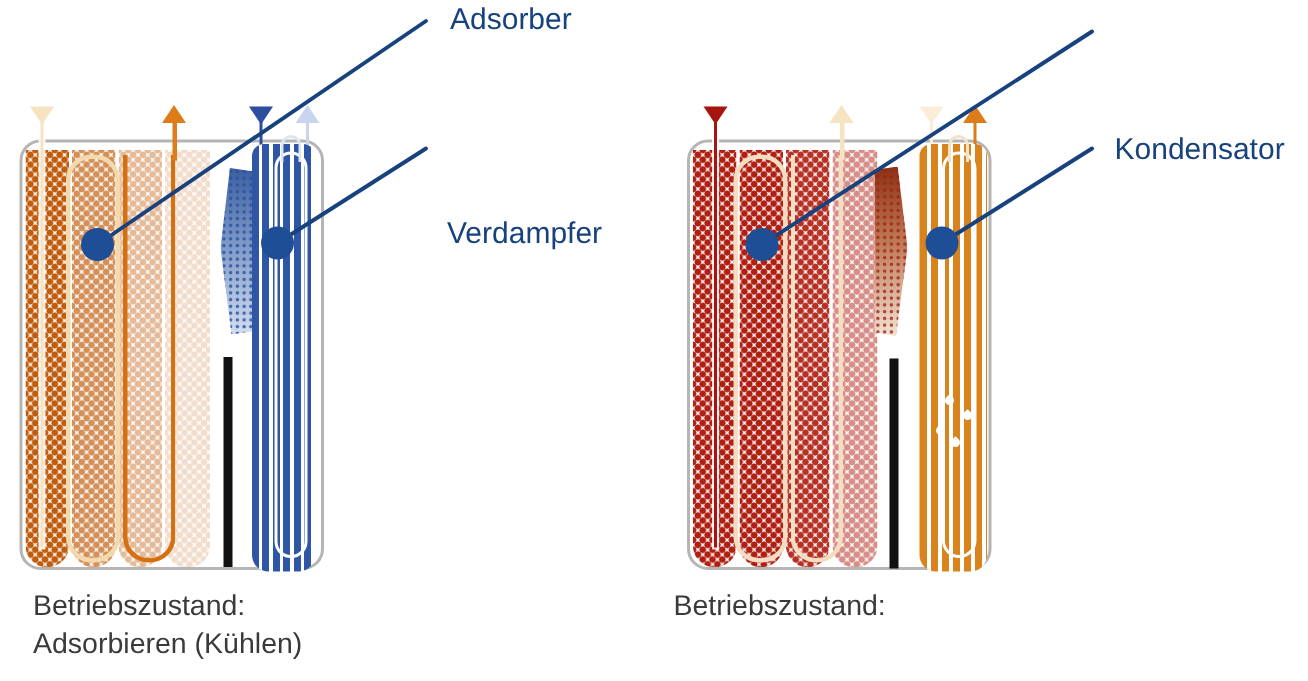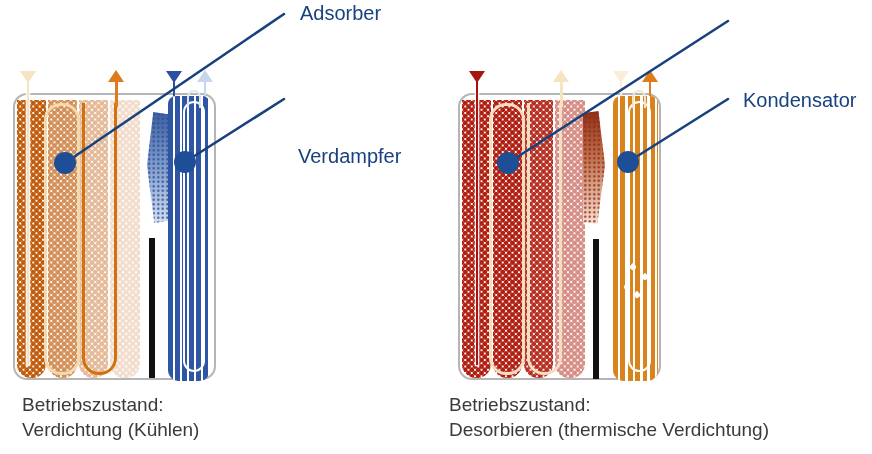--- a/index.html
+++ b/index.html
@@ -74,21 +74,21 @@
 
   <div class="lens blue" style="left:147px;top:112px;width:21px;height:111px;"></div>
   <div class="bar" style="left:149px;top:238px;width:5.5px;height:140px;"></div>
 
   <div class="hx blue" style="left:168px;top:96px;width:42px;height:285px;"></div>
   <div class="whitetube" style="left:183px;top:101px;width:22px;height:271px;"></div>
   <div class="arch" style="left:187px;top:90px;width:14px;height:18px;border-color:#dfe6f3;"></div>
 
   <div class="caption" style="left:22px;top:392px;">
     <div>Betriebszustand:</div>
-    <div>Verdichtung (Kühlen)</div>
+    <div>Adsorbieren (Kühlen)</div>
   </div>
 
   <div class="vessel" style="left:458px;top:93px;width:203px;height:287px;"></div>
 
   <div class="finger" style="--dc:var(--desorber-red);left:462px;top:100px;width:29px;height:278px;opacity:1;"></div>
   <div class="finger" style="--dc:var(--desorber-red);left:493px;top:100px;width:29px;height:278px;opacity:1;"></div>
   <div class="finger" style="--dc:var(--desorber-red);left:524px;top:100px;width:29px;height:278px;opacity:.92;"></div>
   <div class="finger" style="--dc:var(--desorber-red);left:555px;top:100px;width:30px;height:278px;opacity:.5;"></div>
 
   <div class="stem glow" style="left:475.8px;top:81px;height:284px;background:var(--hot-red);"></div>
@@ -109,21 +109,20 @@
   <div class="hx orange" style="left:613px;top:96px;width:45px;height:285px;"></div>
   <div class="whitetube" style="left:628px;top:101px;width:23px;height:271px;"></div>
   <div class="arch" style="left:632px;top:90px;width:14px;height:18px;border-color:#f2e3c9;"></div>
   <div class="drop" style="left:630px;top:264px;"></div>
   <div class="drop" style="left:642px;top:274px;"></div>
   <div class="drop" style="left:624px;top:284px;"></div>
   <div class="drop" style="left:634px;top:292px;"></div>
 
   <div class="caption" style="left:449px;top:392px;">
     <div>Betriebszustand:</div>
-    <div>Desorbieren (thermische Verdichtung)</div>
   </div>
 
   <svg class="overlay" width="872" height="454" viewBox="0 0 872 454">
     <line class="ann-line" x1="65" y1="163" x2="284" y2="14"></line>
     <line class="ann-line" x1="185" y1="162" x2="284" y2="99"></line>
     <line class="ann-line" x1="508" y1="163" x2="728" y2="21"></line>
     <line class="ann-line" x1="628" y1="162" x2="728" y2="99"></line>
     <circle class="ann-dot" cx="65" cy="163" r="11"></circle>
     <circle class="ann-dot" cx="185" cy="162" r="11"></circle>
     <circle class="ann-dot" cx="508" cy="163" r="11"></circle>

